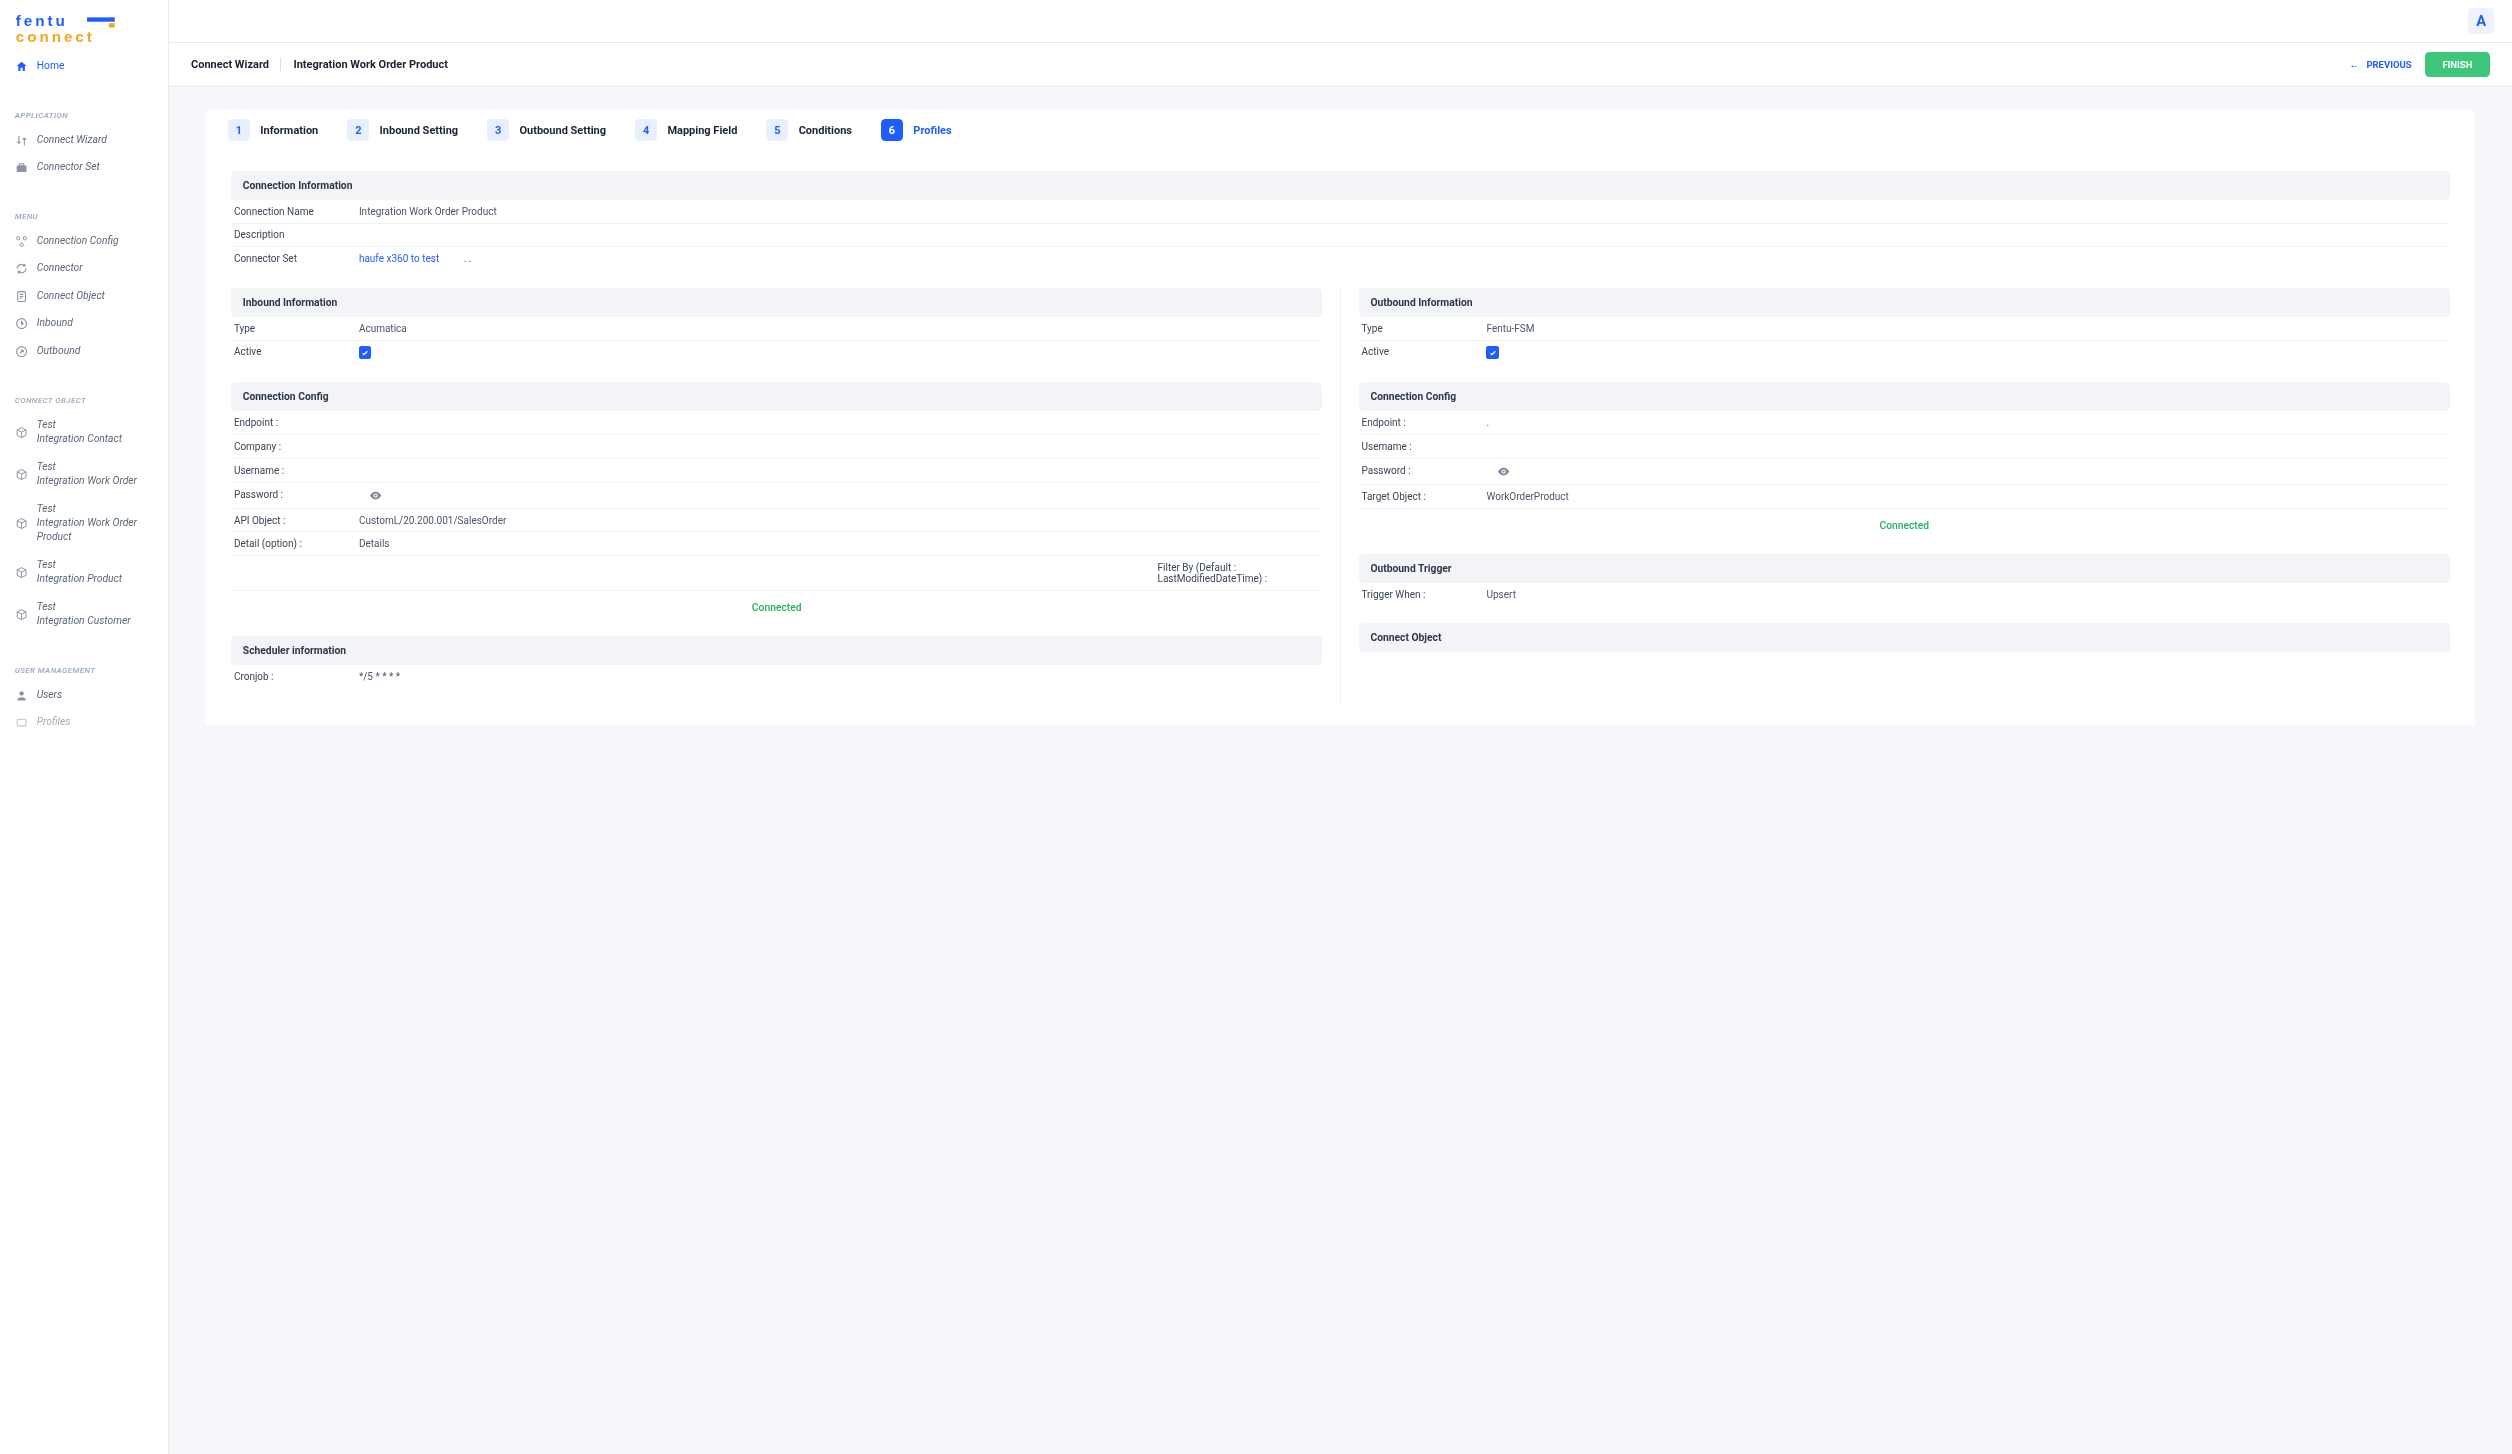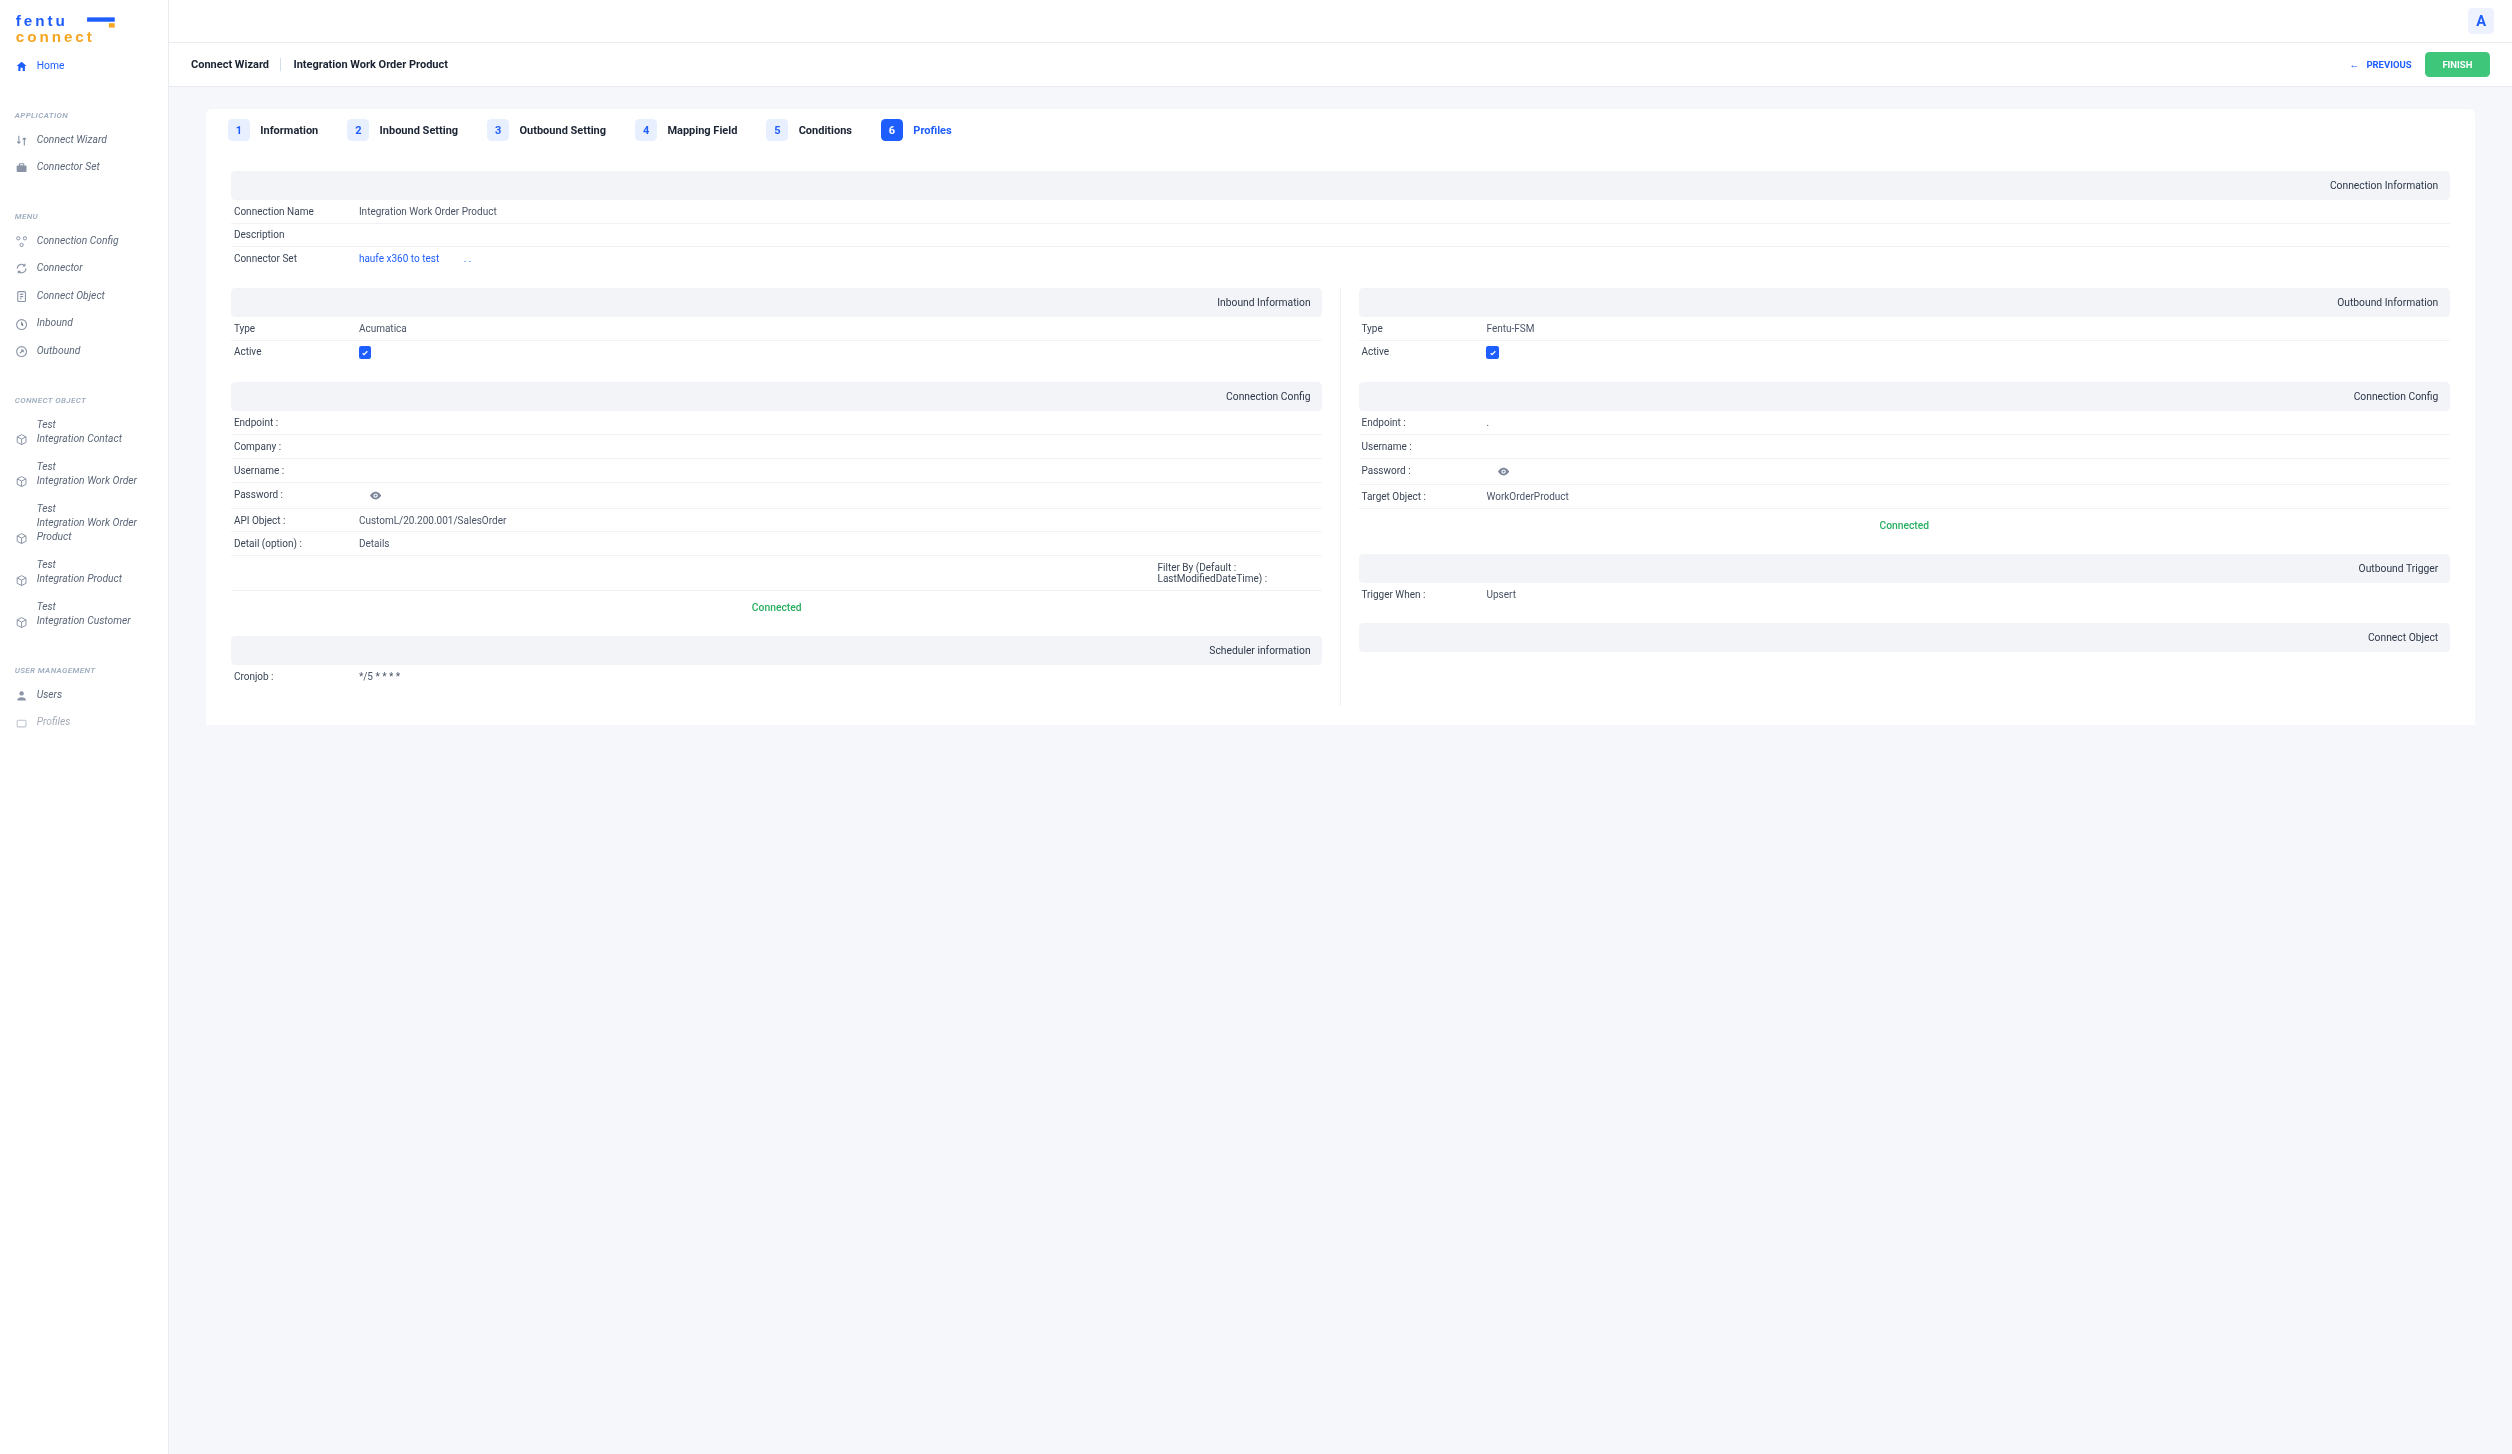--- a/index.html
+++ b/index.html
@@ -5,21 +5,21 @@
 * { box-sizing: border-box; margin: 0; padding: 0; }
 body { font-family: -apple-system, BlinkMacSystemFont, "Segoe UI", Roboto, sans-serif; background: #f5f7fb; color: #2d3748; font-size: 10.3px; }
 .app { display: flex; min-height: 100vh; }
 
 
 .sidebar { width: 169px; background: #fff; border-right: 0.7px solid #e8ebef; padding: 13.2px 0 14.7px; }
 .logo { padding: 0 14.7px 7.3px; }
 .logo-img { display: block; }
 .nav-section { margin-top: 31px; font-style: italic; }
 .nav-heading { padding: 0 14.7px 5.9px; font-size: 8px; letter-spacing: 0.4px; color: #a0aec0; font-weight: 600; }
-.nav-item { display: flex; align-items: flex-end; gap: 8.8px; padding: 6.6px 14.7px; color: #5a6678; cursor: pointer; }
+.nav-item { display: flex; align-items: center; gap: 8.8px; padding: 6.6px 14.7px; color: #5a6678; cursor: pointer; }
 .nav-item.active { color: #1e5eff; }
 .nav-item .icon { width: 13.2px; height: 13.2px; flex-shrink: 0; display: flex; align-items: center; justify-content: center; margin-top: 0.7px; }
 .nav-item .label { line-height: 1.4; }
 
 
 .main { flex: 1; display: flex; flex-direction: column; }
 .topbar { height: 43px; background: #fff; border-bottom: 0.7px solid #e8ebef; display: flex; align-items: center; justify-content: flex-end; padding: 0 17.6px; }
 .avatar-btn { width: 26.4px; height: 26.4px; border-radius: 4.4px; background: #eef2ff; display: flex; align-items: center; justify-content: center; color: #1e5eff; font-size: 14.7px; font-weight: 700; cursor: pointer; }
 
 .header-row { background: #fff; border-bottom: 0.7px solid #e8ebef; padding: 8.8px 22px; display: flex; align-items: center; justify-content: space-between; }
@@ -33,21 +33,21 @@
 .stepper { background: #fff; border-radius: 5.9px 5.9px 0 0; display: flex; align-items: center; gap: 29px; padding: 10.3px 22px; flex-wrap: wrap; }
 .step { display: flex; align-items: center; gap: 10.3px; cursor: pointer; }
 .step-num { width: 22px; height: 22px; border-radius: 4.4px; background: #e8efff; color: #1e5eff; font-weight: 700; display: flex; align-items: center; justify-content: center; font-size: 11px; }
 .step.active .step-num { background: #1e5eff; color: #fff; }
 .step-label { font-weight: 700; font-size: 11px; color: #1a2332; }
 .step.active .step-label { color: #1e5eff; }
 
 .panel { background: #fff; padding: 19px 25px; }
 
 .card { margin-bottom: 17.6px; }
-.card-head { background: #f2f4f8; border-radius: 4.4px; padding: 8px 11.8px; font-weight: 400; font-size: 10.3px; color: #2d3748; text-align: right; }
+.card-head { background: #f2f4f8; border-radius: 4.4px; padding: 8px 11.8px; font-weight: 700; font-size: 10.3px; color: #2d3748; }
 .field-row { display: flex; padding: 5.9px 2.9px; border-bottom: 0.7px solid #f0f2f6; justify-content: flex-end; }
 .field-row:last-child { border-bottom: none; }
 .field-label { width: 125px; flex-shrink: 0; color: #3a4556; font-size: 10px; }
 .field-value { flex: 1; color: #4a5568; font-size: 10px; }
 .field-value.link { color: #1e5eff; }
 .row-with-icon { display: flex; align-items: center; gap: 10.3px; }
 
 .two-col { display: flex; gap: 0; }
 .two-col > .col { flex: 1; }
 .two-col > .col:first-child { padding-right: 17.6px; border-right: 0.7px solid #edf0f4; }

